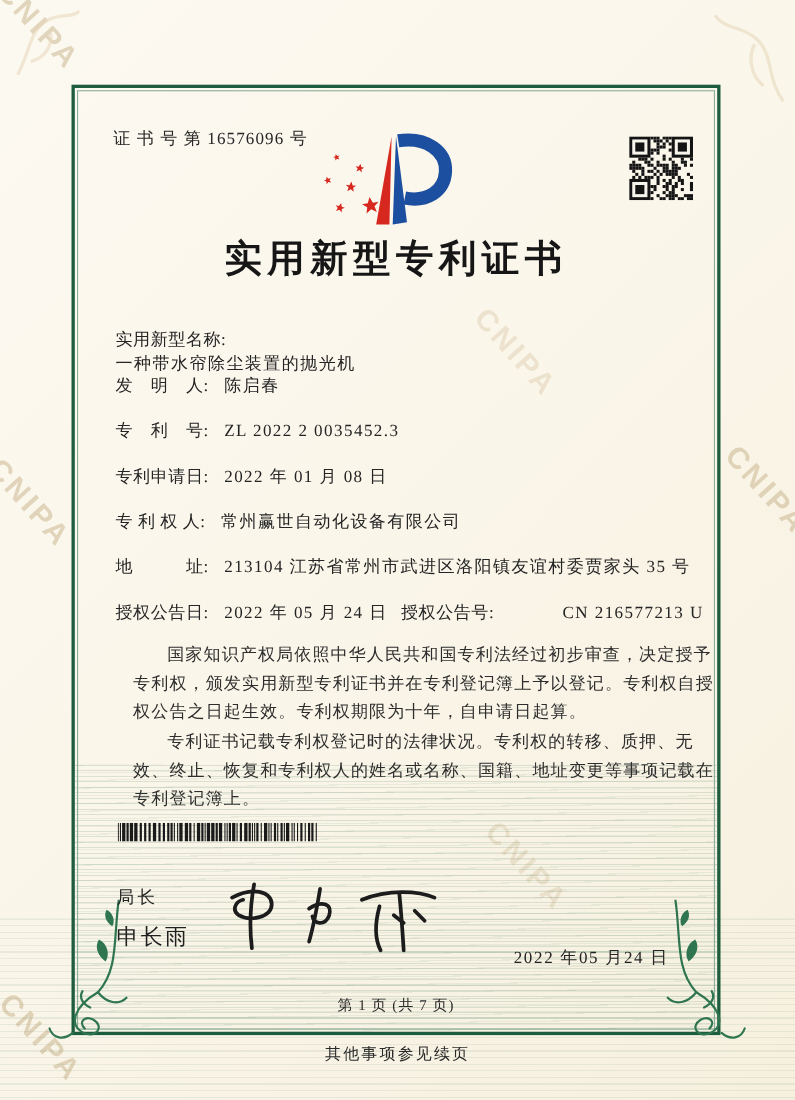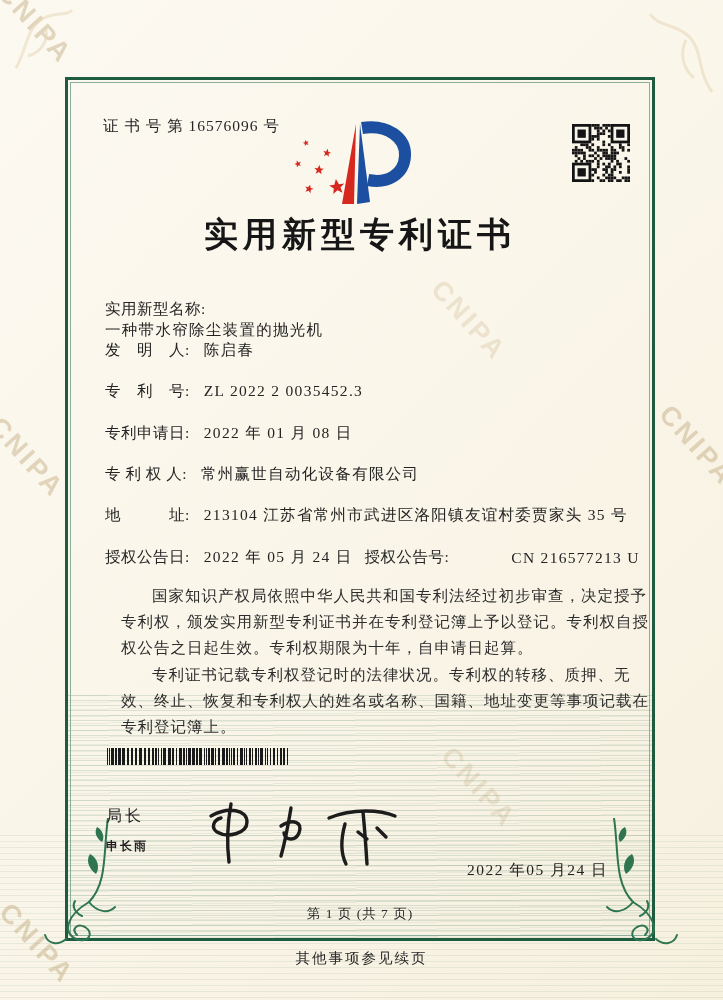--- a/index.html
+++ b/index.html
@@ -49,21 +49,21 @@
   .f-label{white-space:pre; margin-right:14px; letter-spacing:.5px;}
   .f-value{white-space:pre; letter-spacing:1.3px;}
   .pair2{margin-left:12px; display:flex; align-items:center;gap:48px;}
   
   .paras{position:absolute; left:105px; top:583px; width:534px; font-size:15.5px; line-height:26px; letter-spacing:1px; color:#2d2d2d;margin-left:16px;}
   .paras p{margin:0 0 1px 0; text-indent:2em;}
   
   .barcode{position:absolute; left:107px; top:748px; width:184px; height:17px;}
   
   .sig-title{position:absolute; left:106px; top:806px; font-size:16px; letter-spacing:3px; color:#1f1f1f;font-family:Liberation Mono, monospace;}
-  .sig-name{position:absolute; left:106px; top:838px; font-size:12px; letter-spacing:2px; color:#1f1f1f;font-weight:bold;}
+  .sig-name{position:absolute; left:106px; top:838px; font-size:20px; letter-spacing:2px; color:#1f1f1f;}
   .sig-hand{position:absolute; left:195px; top:786px;}
   .issue-date{position:absolute; left:445px; top:860px; width:185px; text-align:center; font-size:15.5px; letter-spacing:1.5px; white-space:pre; color:#242424;}
   
   .page-info{position:absolute; left:65px; top:905px; width:590px; text-align:center; font-size:13.5px; letter-spacing:1px; white-space:pre; color:#2a2a2a;}
   .continuation{position:absolute; left:0; top:949px; width:723px; text-align:center; font-size:14.5px; letter-spacing:2px; color:#2a2a2a;}
   
   .flourish{position:absolute; pointer-events:none;}
   .fl-left{left:36px; top:818px;}
   .fl-right{left:604px; top:818px; transform:scaleX(-1);}
   .floral{position:absolute; opacity:.55; pointer-events:none;}

